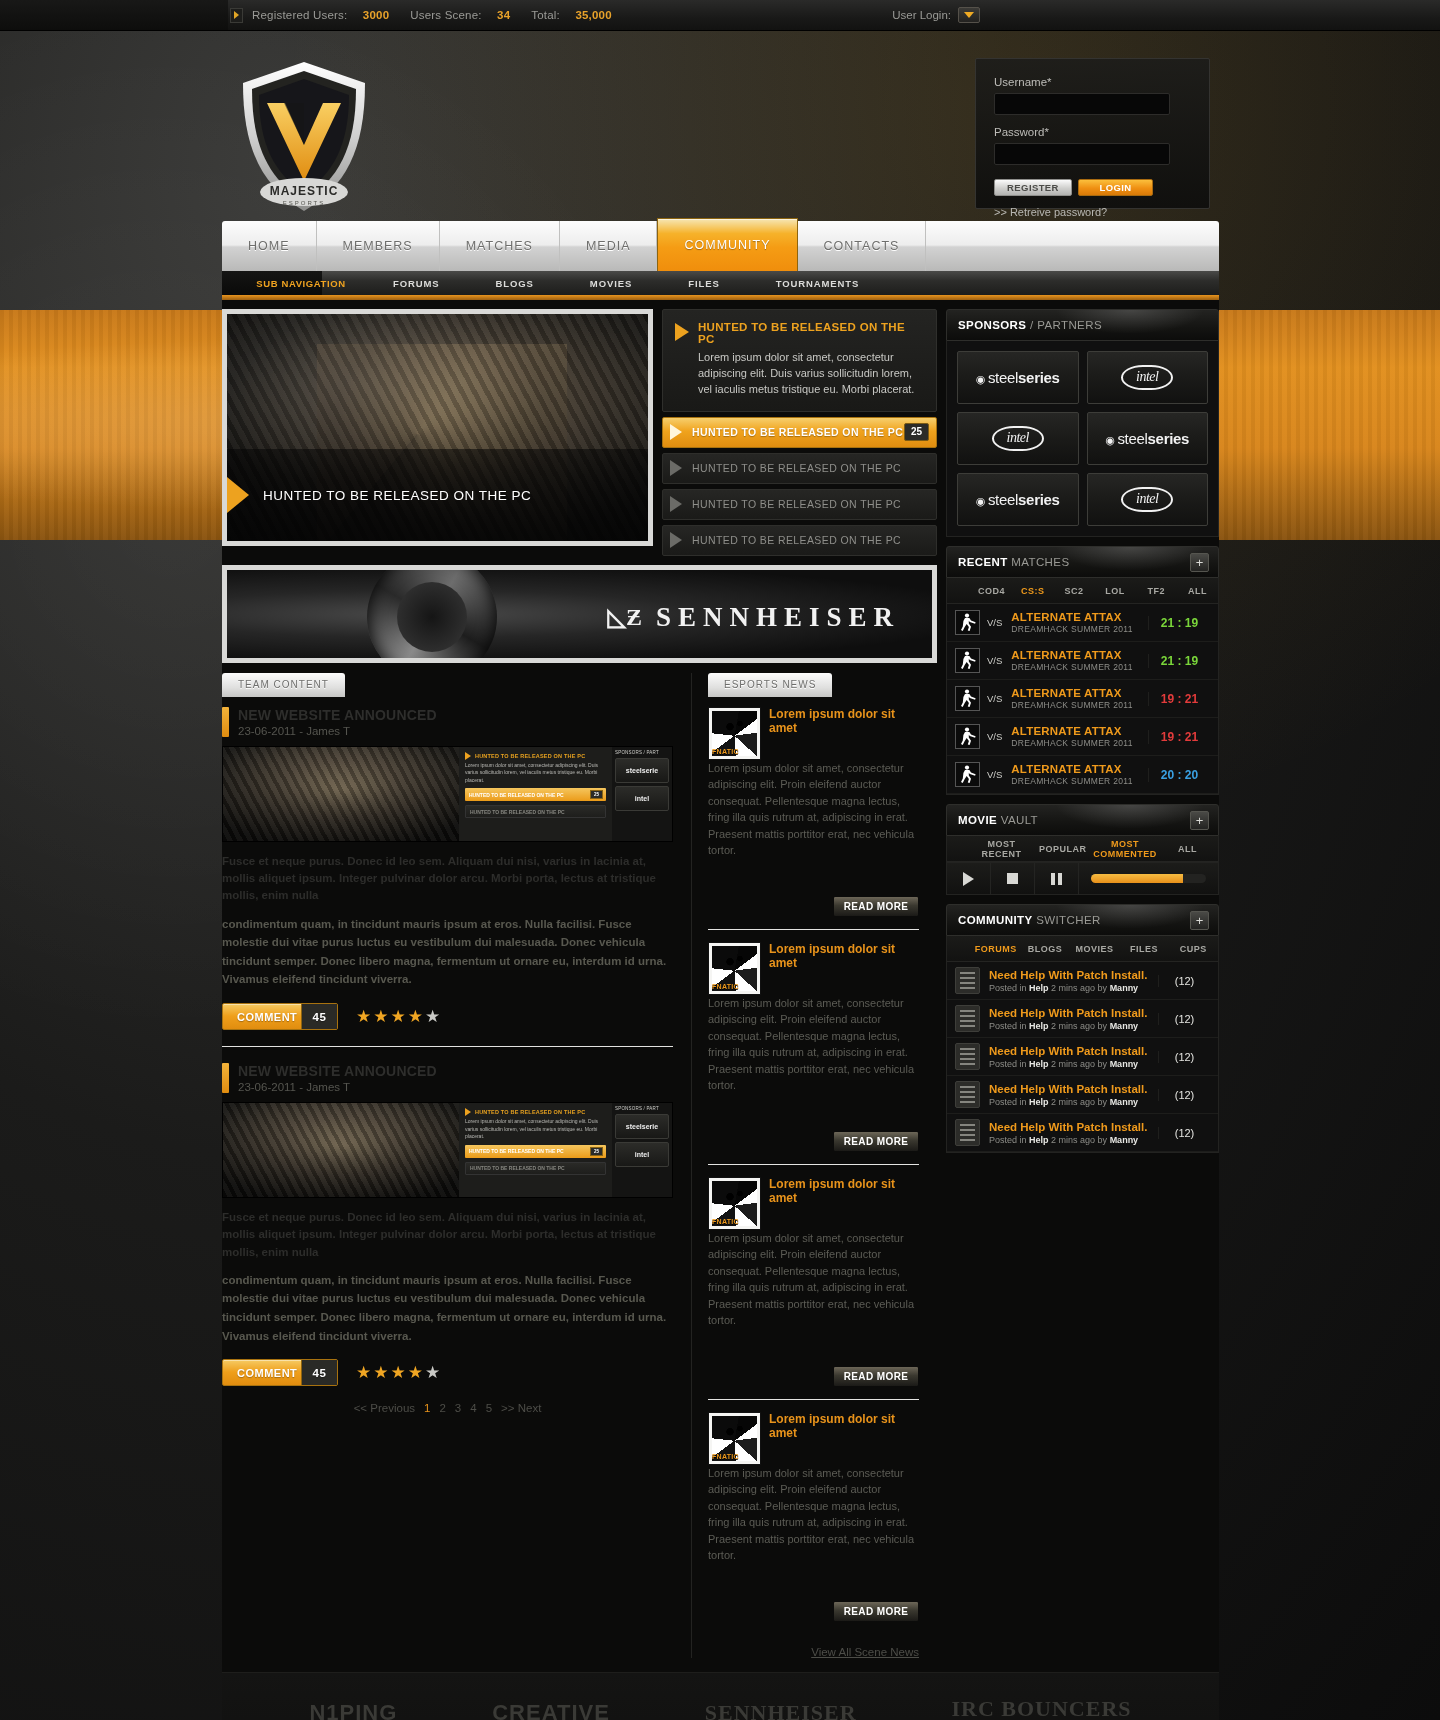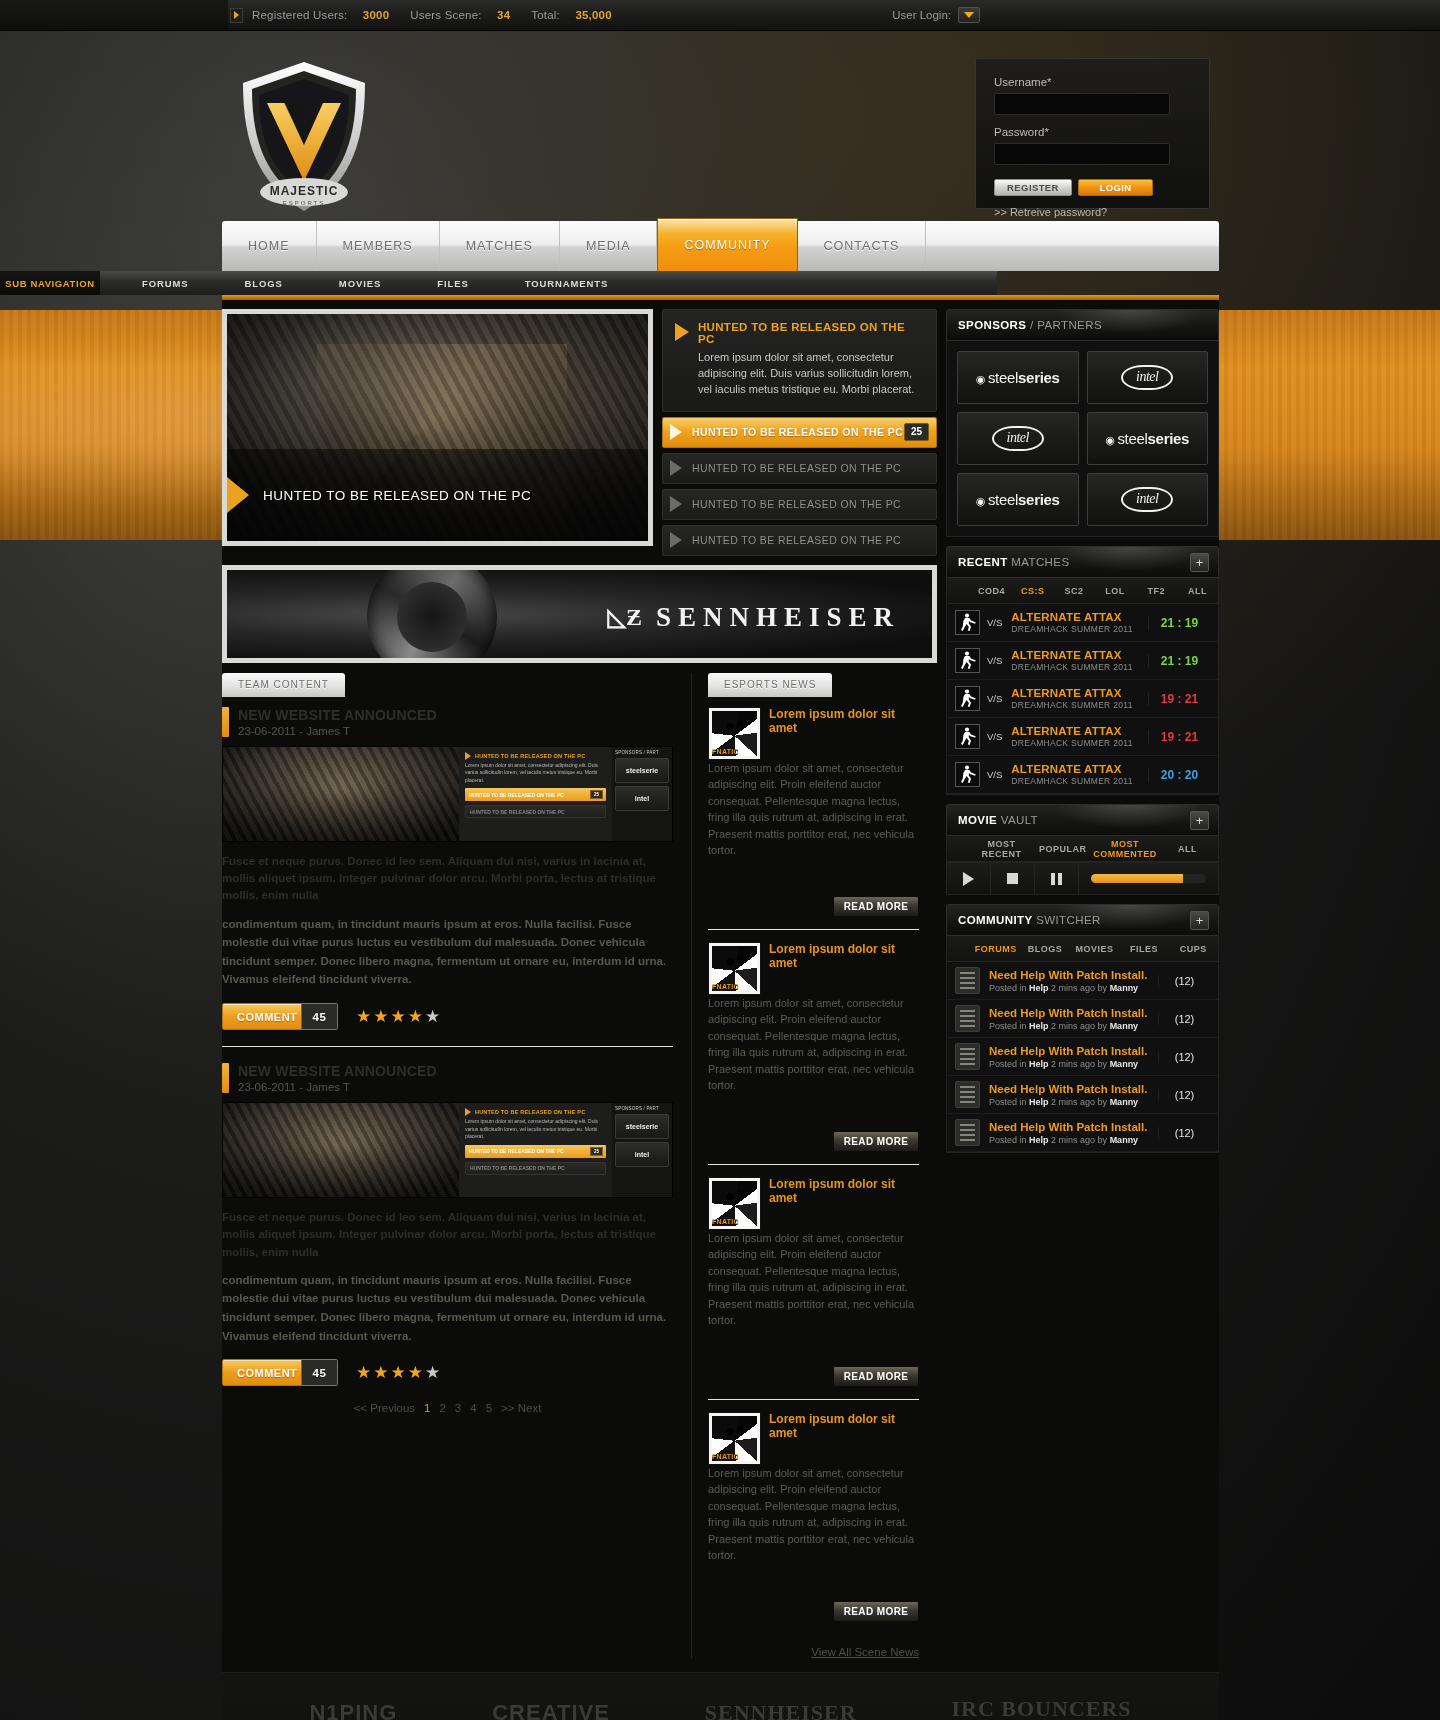--- a/index.html
+++ b/index.html
@@ -118,23 +118,23 @@
   .navbar .navitem.active{
     color:#fff; text-shadow:0 1px 1px rgba(0,0,0,.35);
     background:linear-gradient(180deg,#f6e6b4 0%,#f6b22a 28%,#f59c14 55%,#f08e0c 100%);
     border:1px solid #8c6410; border-bottom:none; margin-top:-3px;
     box-shadow:inset 0 1px 0 rgba(255,255,255,.55);
   }
   .navbar .navitem.active:after{display:none;}
   .navbar .navfill{ flex:1; }
   
   .subnav{
-    position:relative; width:997px; height:24px;
+    position:relative; margin-left:222px; width:997px; height:24px;
     background:linear-gradient(180deg,#4a4a48,#2d2d2b 40%,#1d1d1b);
-    display:flex; align-items:center;
+    display:flex; align-items:center;padding-left:29px;
   }
   .subnav:before{
     content:""; position:absolute;left:0;top:0;bottom:0;width:100px;
     background:linear-gradient(180deg,#151514,#0a0a09);
   }
   .subnav .subtitle{
     position:relative; z-index:2; width:100px; text-align:center;
     font-size:9.5px;font-weight:bold;letter-spacing:.6px;color:#f0a320;
   }
   .subnav .subitems{ position:relative; z-index:2; display:flex; gap:0; margin-left:14px;}

